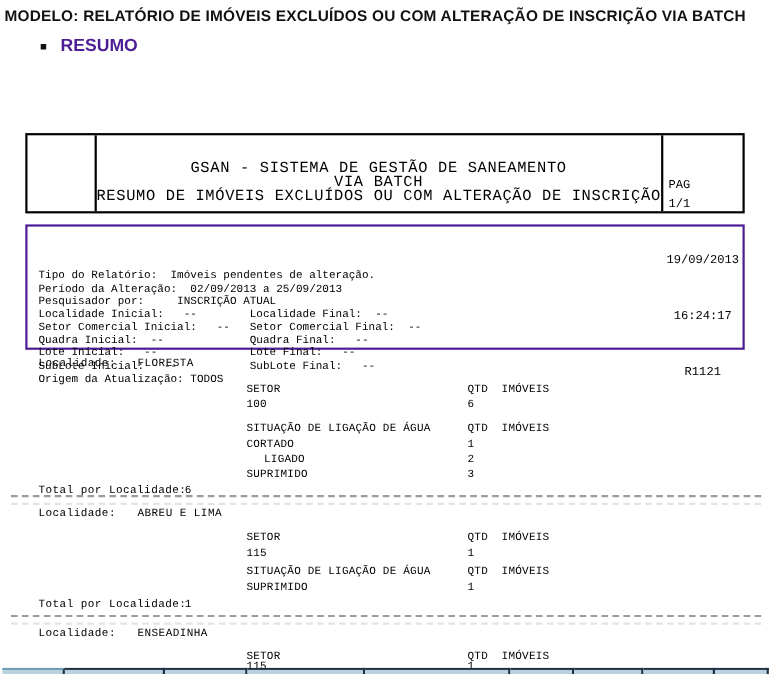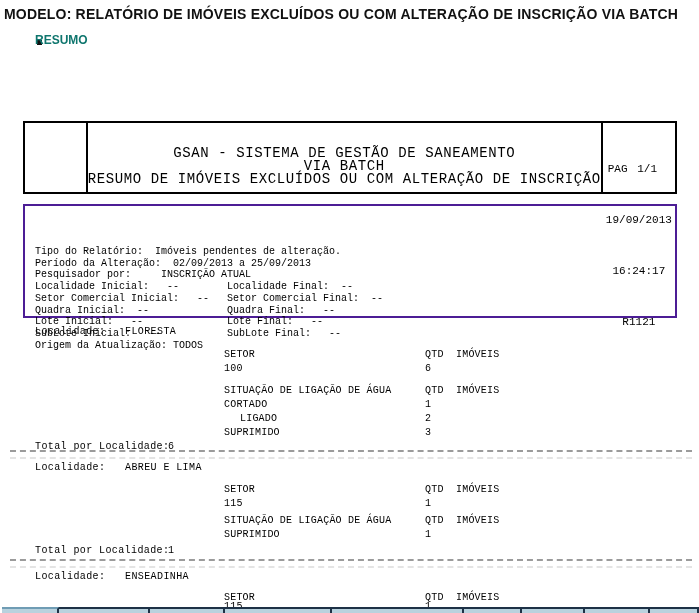--- a/index.html
+++ b/index.html
@@ -11,39 +11,39 @@
   }
   .abs{position:absolute;white-space:pre;}
   .page-title{
     left:4px;top:6px;
     font-size:14px;font-weight:bold;letter-spacing:.2px;color:#111;
   }
   .bullet-sq{
     left:37px;top:40px;width:5px;height:5px;background:#111;
   }
   .bullet-label{
-    left:35px;top:33px;font-size:12px;font-weight:bold;color:#0f766e;
+    left:55px;top:33px;font-size:16px;font-weight:bold;color:#4c1d95;
   }
   .mono{font-family:"Liberation Mono","DejaVu Sans Mono",monospace;}
   
   .hdr-box{
     left:23px;top:121px;width:650px;height:69px;
     border:2px solid #000;display:flex;
   }
   .hdr-cell-logo{width:94px;border-right:2px solid #000;}
   .hdr-cell-center{
     flex:1;border-right:2px solid #000;
     display:flex;flex-direction:column;justify-content:flex-end;
     padding-bottom:6px;text-align:center;
   }
   .hdr-cell-center div{
     font-size:14px;line-height:13px;letter-spacing:.6px;white-space:pre;
   }
   .hdr-cell-right{width:112px;font-size:11px;line-height:17px;padding-top:4px;}
-  .pag-row{display:flex;justify-content:space-between;padding:0 18px 0 5px;}
+  .pag-row{display:flex;justify-content:space-between;padding:0 18px 0 5px;flex-direction:column;}
   .hdr-cell-right .ctr{text-align:center;white-space:pre;}
   
   .filter-box{
     left:23px;top:204px;width:650px;height:110px;
     border:2px solid #4c1d95;
   }
   .filter-box pre{
     margin:0;padding:4px 0 0 10px;
     font-family:"Liberation Mono","DejaVu Sans Mono",monospace;
     font-size:10px;line-height:11.7px;

